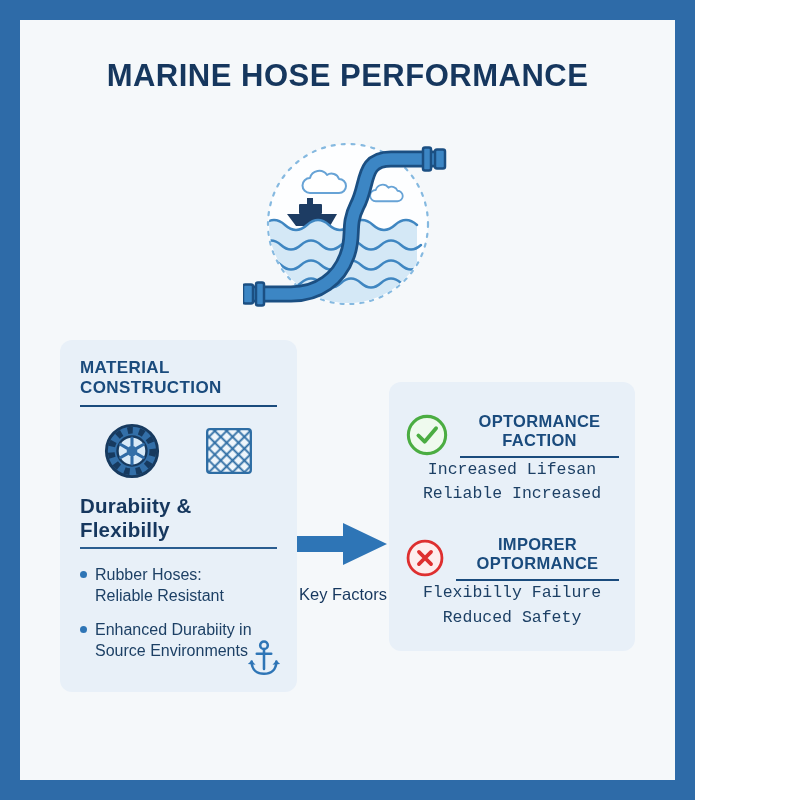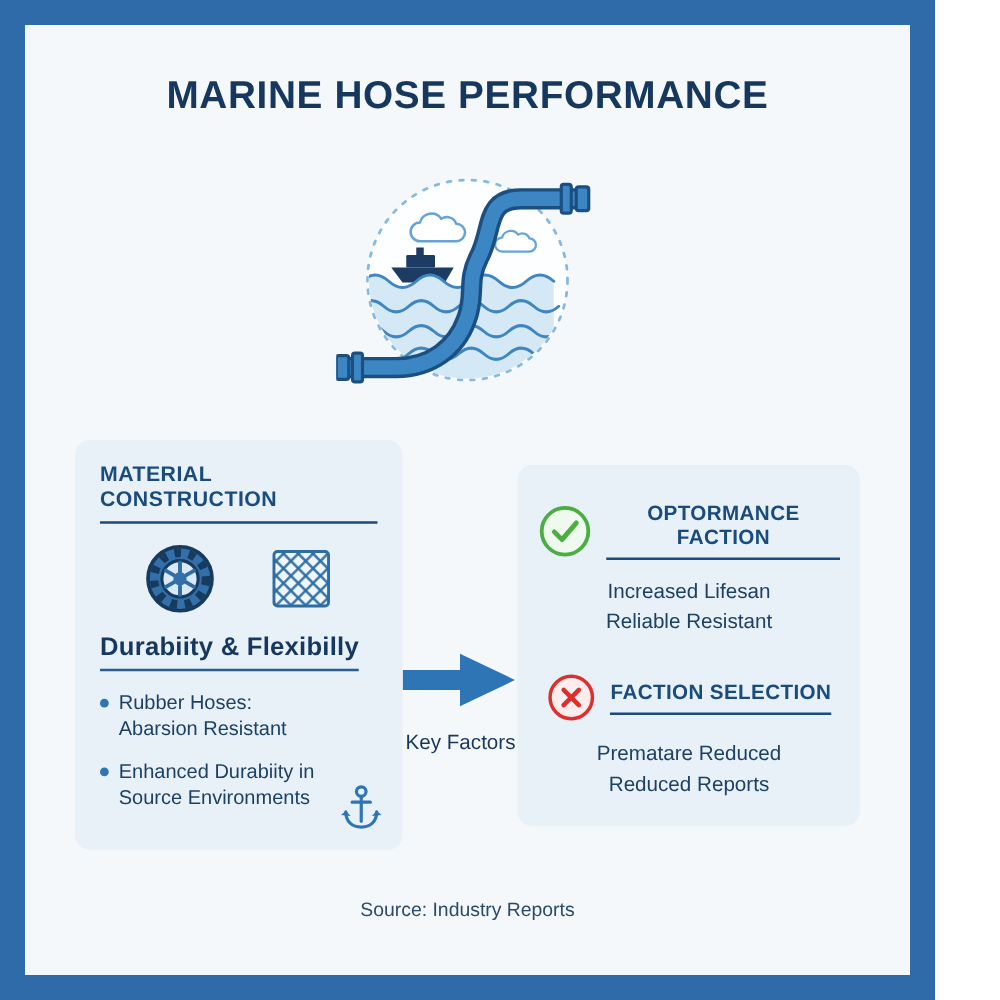--- a/index.html
+++ b/index.html
@@ -2,21 +2,21 @@
 <html style="--frame: #2e6ba8; --bg: #f5f8fa; --panel: #e8f0f8; --title: #16375e; --head: #1a4b7d; --ink: #1d4065; --accent: #2e75b6; --green: #4bad42; --red: #de2f2f;"><head>
 <meta charset="utf-8">
 <style>
   :root{
     --frame:#2e6ba8; --bg:#f5f8fa; --panel:#e8f0f8; --ink:#1d4065;
     --title:#16375e; --head:#1a4b7d; --accent:#2e75b6; --green:#4bad42; --red:#de2f2f;
   }
   *{margin:0;padding:0;box-sizing:border-box;}
   html,body{width:800px;height:800px;}
   body{font-family:"Liberation Sans","DejaVu Sans",sans-serif;background:#fff;overflow:hidden;}
-  .page{width:748px;height:800px;border:20px solid var(--frame);background:var(--bg);position:relative;}
+  .page{width:695px;height:800px;border:20px solid var(--frame);background:var(--bg);position:relative;}
   .title{
     text-align:center;margin-top:38px;font-size:31px;font-weight:700;color:var(--title);
     letter-spacing:.5px;
   }
   .hero{display:flex;justify-content:center;margin-top:32px;}
   .content-row{display:flex;justify-content:space-between;align-items:center;padding:0 40px;margin-top:54px;height:292px;}
   .panel{background:var(--panel);border-radius:12px;position:relative;}
   .left-panel{width:272px;padding:18px 20px;}
   .right-panel{width:284px;padding:20px 16px;text-align:center;}
   .panel-heading{
@@ -35,21 +35,21 @@
   .anchor-wrap{position:absolute;right:16px;bottom:14px;}
   .center-col{flex:1;display:flex;flex-direction:column;align-items:center;padding-top:92px;}
   .arrow-label{margin-top:18px;font-size:16.5px;font-weight:400;color:var(--title);}
   .result-block{margin-top:8px;}
   .result-block + .result-block{margin-top:28px;}
   .result-head{display:flex;align-items:center;justify-content:center;gap:11px;margin-top:10px;}
   .result-heading{
     display:inline-block;font-size:16.5px;font-weight:700;color:var(--head);
     letter-spacing:.3px;border-bottom:2px solid var(--head);padding-bottom:6px;
   }
-  .result-lines{margin-top:13px;font-size:16.5px;color:var(--ink);line-height:1.5;}
+  .result-lines{font-size:16.5px;color:var(--ink);line-height:1.5;font-family:Liberation Mono, monospace;}
   .footer{text-align:center;margin-top:58px;font-size:15.5px;color:#2a4a6b;}
   .icn{display:inline-block;line-height:0;}
 </style>
 </head>
 <body>
 
 <div class="page">
 
   <h1 class="title">MARINE HOSE PERFORMANCE</h1>
 
@@ -131,21 +131,21 @@
         </span>
       </div>
 
       <h3 class="subheading">Durabiity &amp; Flexibilly</h3>
 
       <ul class="bullets">
         <li class="bullet">
           <span class="dot"></span>
           <span class="bullet-text">
             <span>Rubber Hoses:</span><br>
-            <span>Abarsion Resistant</span>
+            <span>Reliable Resistant</span>
           </span>
         </li>
         <li class="bullet">
           <span class="dot"></span>
           <span class="bullet-text">
             <span>Enhanced Durabiity in</span><br>
             <span>Source Environments</span>
           </span>
         </li>
       </ul>
@@ -178,38 +178,37 @@
           <span class="icn">
             <svg width="44" height="44" viewBox="0 0 46 46">
               <circle cx="23" cy="23" r="19.5" fill="#effaee" stroke="#4bad42" stroke-width="3.2"></circle>
               <path d="M 14,23.5 L 20.5,30 L 32.5,16" fill="none" stroke="#4bad42" stroke-width="4" stroke-linecap="round" stroke-linejoin="round"></path>
             </svg>
           </span>
           <h2 class="result-heading">OPTORMANCE FACTION</h2>
         </div>
         <p class="result-lines">
           <span>Increased Lifesan</span><br>
-          <span>Reliable Resistant</span>
+          <span>Reliable Increased</span>
         </p>
       </div>
 
       <div class="result-block">
         <div class="result-head">
           <span class="icn">
             <svg width="40" height="40" viewBox="0 0 46 46">
               <circle cx="23" cy="23" r="19.5" fill="#fdeded" stroke="#de2f2f" stroke-width="3.2"></circle>
               <path d="M 16,16 L 30,30 M 30,16 L 16,30" fill="none" stroke="#de2f2f" stroke-width="4.2" stroke-linecap="round"></path>
             </svg>
           </span>
-          <h2 class="result-heading">FACTION SELECTION</h2>
+          <h2 class="result-heading">IMPORER OPTORMANCE</h2>
         </div>
         <p class="result-lines">
-          <span>Prematare Reduced</span><br>
-          <span>Reduced Reports</span>
+          <span>Flexibilly Failure</span><br>
+          <span>Reduced Safety</span>
         </p>
       </div>
 
     </section>
   </div>
 
-  <div class="footer">Source: Industry Reports</div>
 
 </div>
 
 </body></html>

